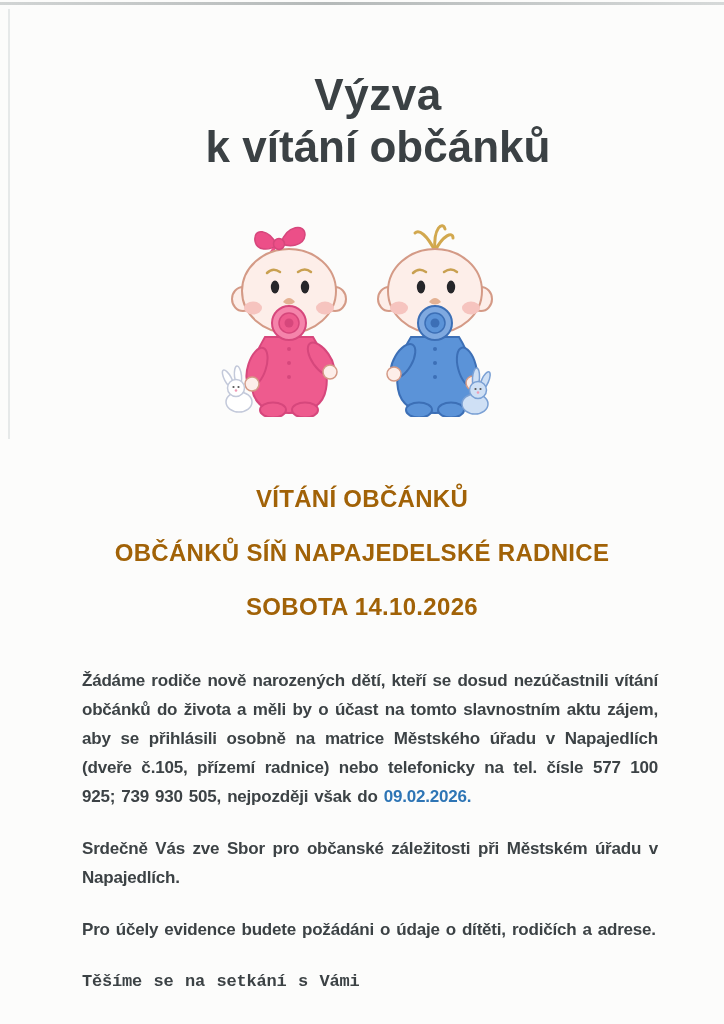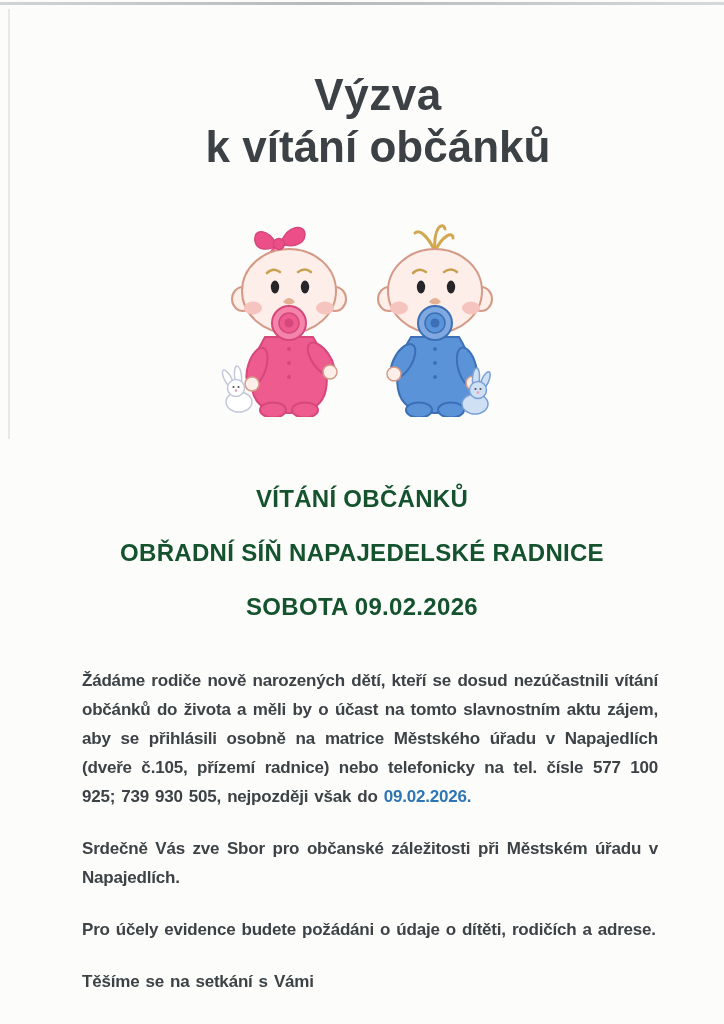--- a/index.html
+++ b/index.html
@@ -18,30 +18,30 @@
   .scan-left{
     position:absolute;top:9px;left:8px;width:2px;height:430px;
     background:#e6e9e9;
   }
   .title{margin:70px 0 0;text-align:center;color:#3b4144;padding-left:32px;}
   .title-l1{font-size:44px;font-weight:700;line-height:1.15;letter-spacing:.5px;}
   .title-l2{font-size:44px;font-weight:700;line-height:1.18;}
   .illustration{width:290px;margin:44px auto 0;height:200px;}
   .headings{margin-top:68px;text-align:center;}
   .heading{
-    font-size:24px;font-weight:700;color:#14532d;
+    font-size:24px;font-weight:700;color:#a16207;
     margin:2px 0 27px;line-height:27px;letter-spacing:.3px;
   }
   .content{margin:46px 66px 0 82px;}
   .content p{
     font-size:17px;font-weight:700;line-height:29px;
     text-align:justify;margin:0 0 23px;
     letter-spacing:-0.2px;word-spacing:1.5px;color:#3c4245;
   }
-  .content p.closing{margin-bottom:8px;}
+  .content p.closing{margin-bottom:8px;font-family:Liberation Mono, monospace;}
   .deadline{color:#2e75b5;}
 </style>
 </head>
 <body>
 
 <div class="scan-top"></div>
 <div class="scan-left"></div>
 
 <header class="title">
   <div class="title-l1">Výzva</div>
@@ -135,22 +135,22 @@
       <circle cx="261" cy="173" r="8.5" fill="#cfe0f5" stroke="#7aa0d4" stroke-width="1.5"></circle>
       <circle cx="258.5" cy="172" r="1.1" fill="#555"></circle>
       <circle cx="263.5" cy="172" r="1.1" fill="#555"></circle>
       <circle cx="261" cy="175.5" r="1.3" fill="#ef9bb5"></circle>
     </g>
   </svg>
 </div>
 
 <section class="headings">
   <h3 class="heading">VÍTÁNÍ OBČÁNKŮ</h3>
-  <h3 class="heading">OBŘADNÍ SÍŇ NAPAJEDELSKÉ RADNICE</h3>
-  <h3 class="heading">SOBOTA 09.02.2026</h3>
+  <h3 class="heading">OBČÁNKŮ SÍŇ NAPAJEDELSKÉ RADNICE</h3>
+  <h3 class="heading">SOBOTA 14.10.2026</h3>
 </section>
 
 <section class="content">
   <p><span>Žádáme rodiče nově narozených dětí, kteří se dosud nezúčastnili vítání občánků do života a měli by o účast na tomto slavnostním aktu zájem, aby se přihlásili osobně na matrice Městského úřadu v Napajedlích (dveře č.105, přízemí radnice) nebo telefonicky na tel. čísle 577 100 925; 739 930 505, nejpozději však do </span><span class="deadline">09.02.2026.</span></p>
   <p>Srdečně Vás zve Sbor pro občanské záležitosti při Městském úřadu v Napajedlích.</p>
   <p>Pro účely evidence budete požádáni o údaje o dítěti, rodičích a adrese.</p>
   <p class="closing">Těšíme se na setkání s Vámi</p>
 </section>
 
 </body></html>

